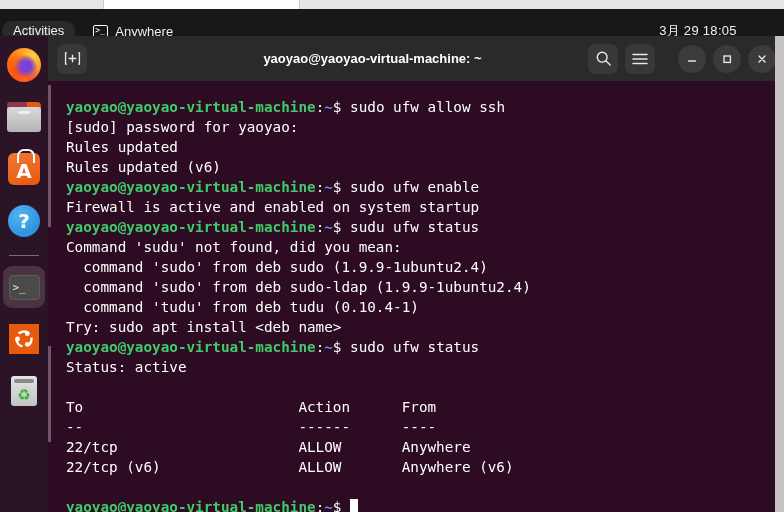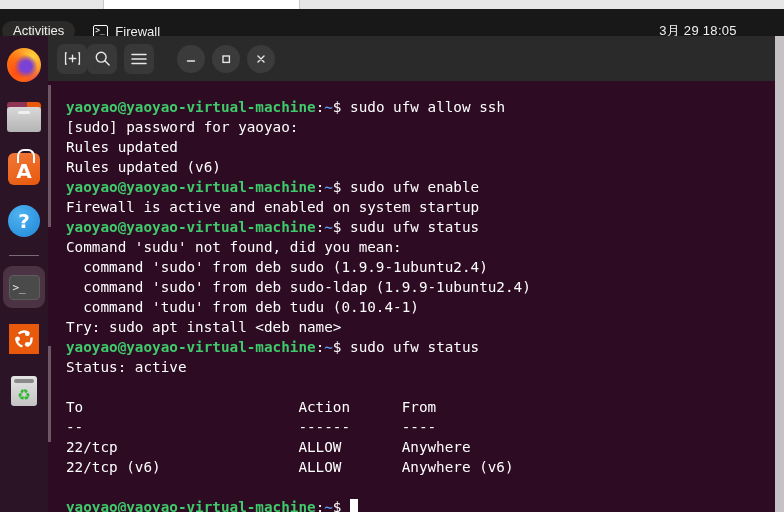--- a/index.html
+++ b/index.html
@@ -272,21 +272,21 @@
 
 <div id="screen">
 
   <div class="bg-strip"></div>
   <div class="bg-strip-white"></div>
 
   <div class="topbar">
     <div class="activities">Activities</div>
     <div class="appmenu">
       <span class="term-glyph">&gt;_</span>
-      <span>Firewall</span>
+      <span>Anywhere</span>
     </div>
     <div class="clock">3月 29  18:05</div>
   </div>
 
   <div class="dock">
 
     <div class="dock-item">
       <div class="ico-firefox"></div>
     </div>
 
@@ -340,20 +340,21 @@
 
     <div class="term-header">
       <div class="hdr-btn">
         <svg width="17" height="15" viewBox="0 0 18 16" aria-hidden="true">
           <path d="M3 2 H1.6 V14 H3" fill="none" stroke="#e8e8e8" stroke-width="1.4"></path>
           <path d="M15 2 H16.4 V14 H15" fill="none" stroke="#e8e8e8" stroke-width="1.4"></path>
           <path d="M9 4.5 V11.5 M5.5 8 H12.5" stroke="#e8e8e8" stroke-width="1.5" stroke-linecap="round"></path>
         </svg>
       </div>
 
+      <div class="hdr-title">yaoyao@yaoyao-virtual-machine: ~</div>
 
       <div class="hdr-right">
         <div class="hdr-btn">
           <svg width="17" height="17" viewBox="0 0 18 18" aria-hidden="true">
             <circle cx="7.6" cy="7.6" r="5.2" fill="none" stroke="#e8e8e8" stroke-width="1.5"></circle>
             <path d="M11.5 11.5 L16 16" stroke="#e8e8e8" stroke-width="1.5" stroke-linecap="round"></path>
           </svg>
         </div>
         <div class="hdr-btn">
           <svg width="16" height="14" viewBox="0 0 16 14" aria-hidden="true">

